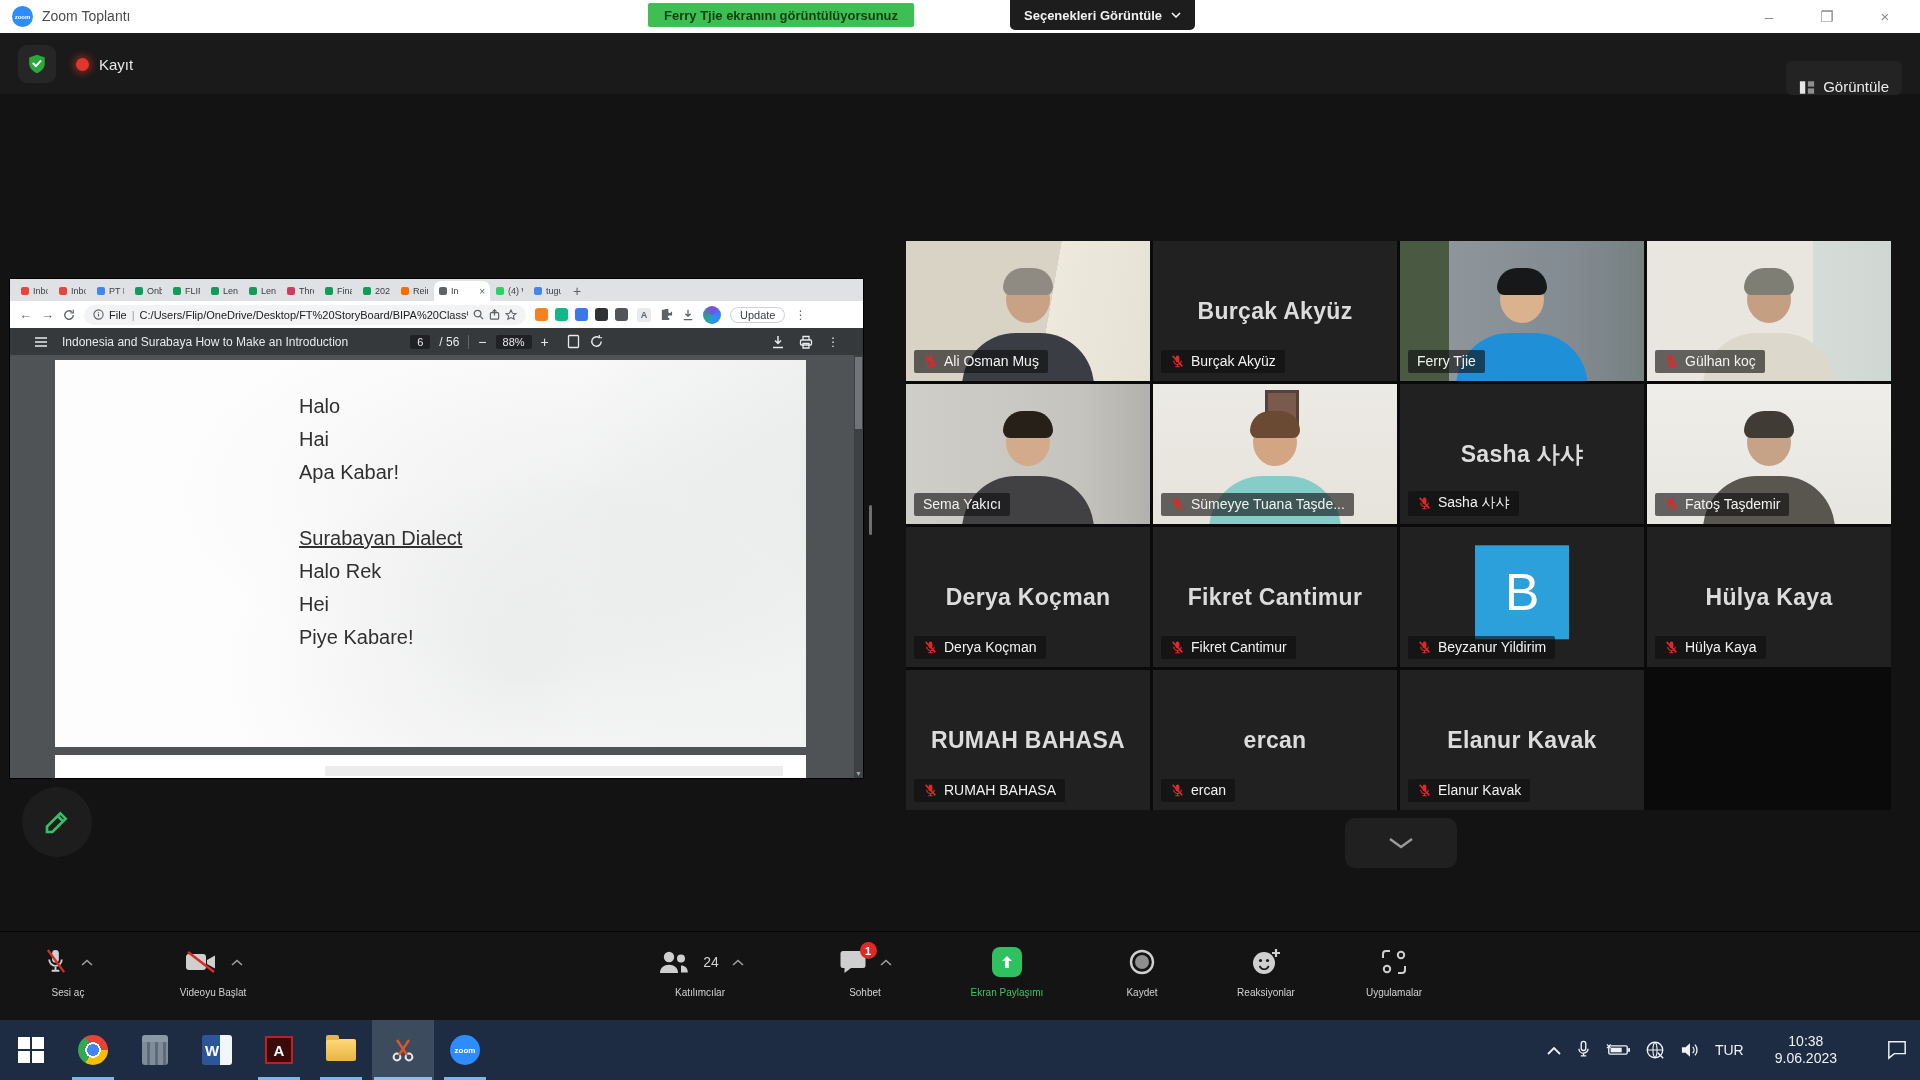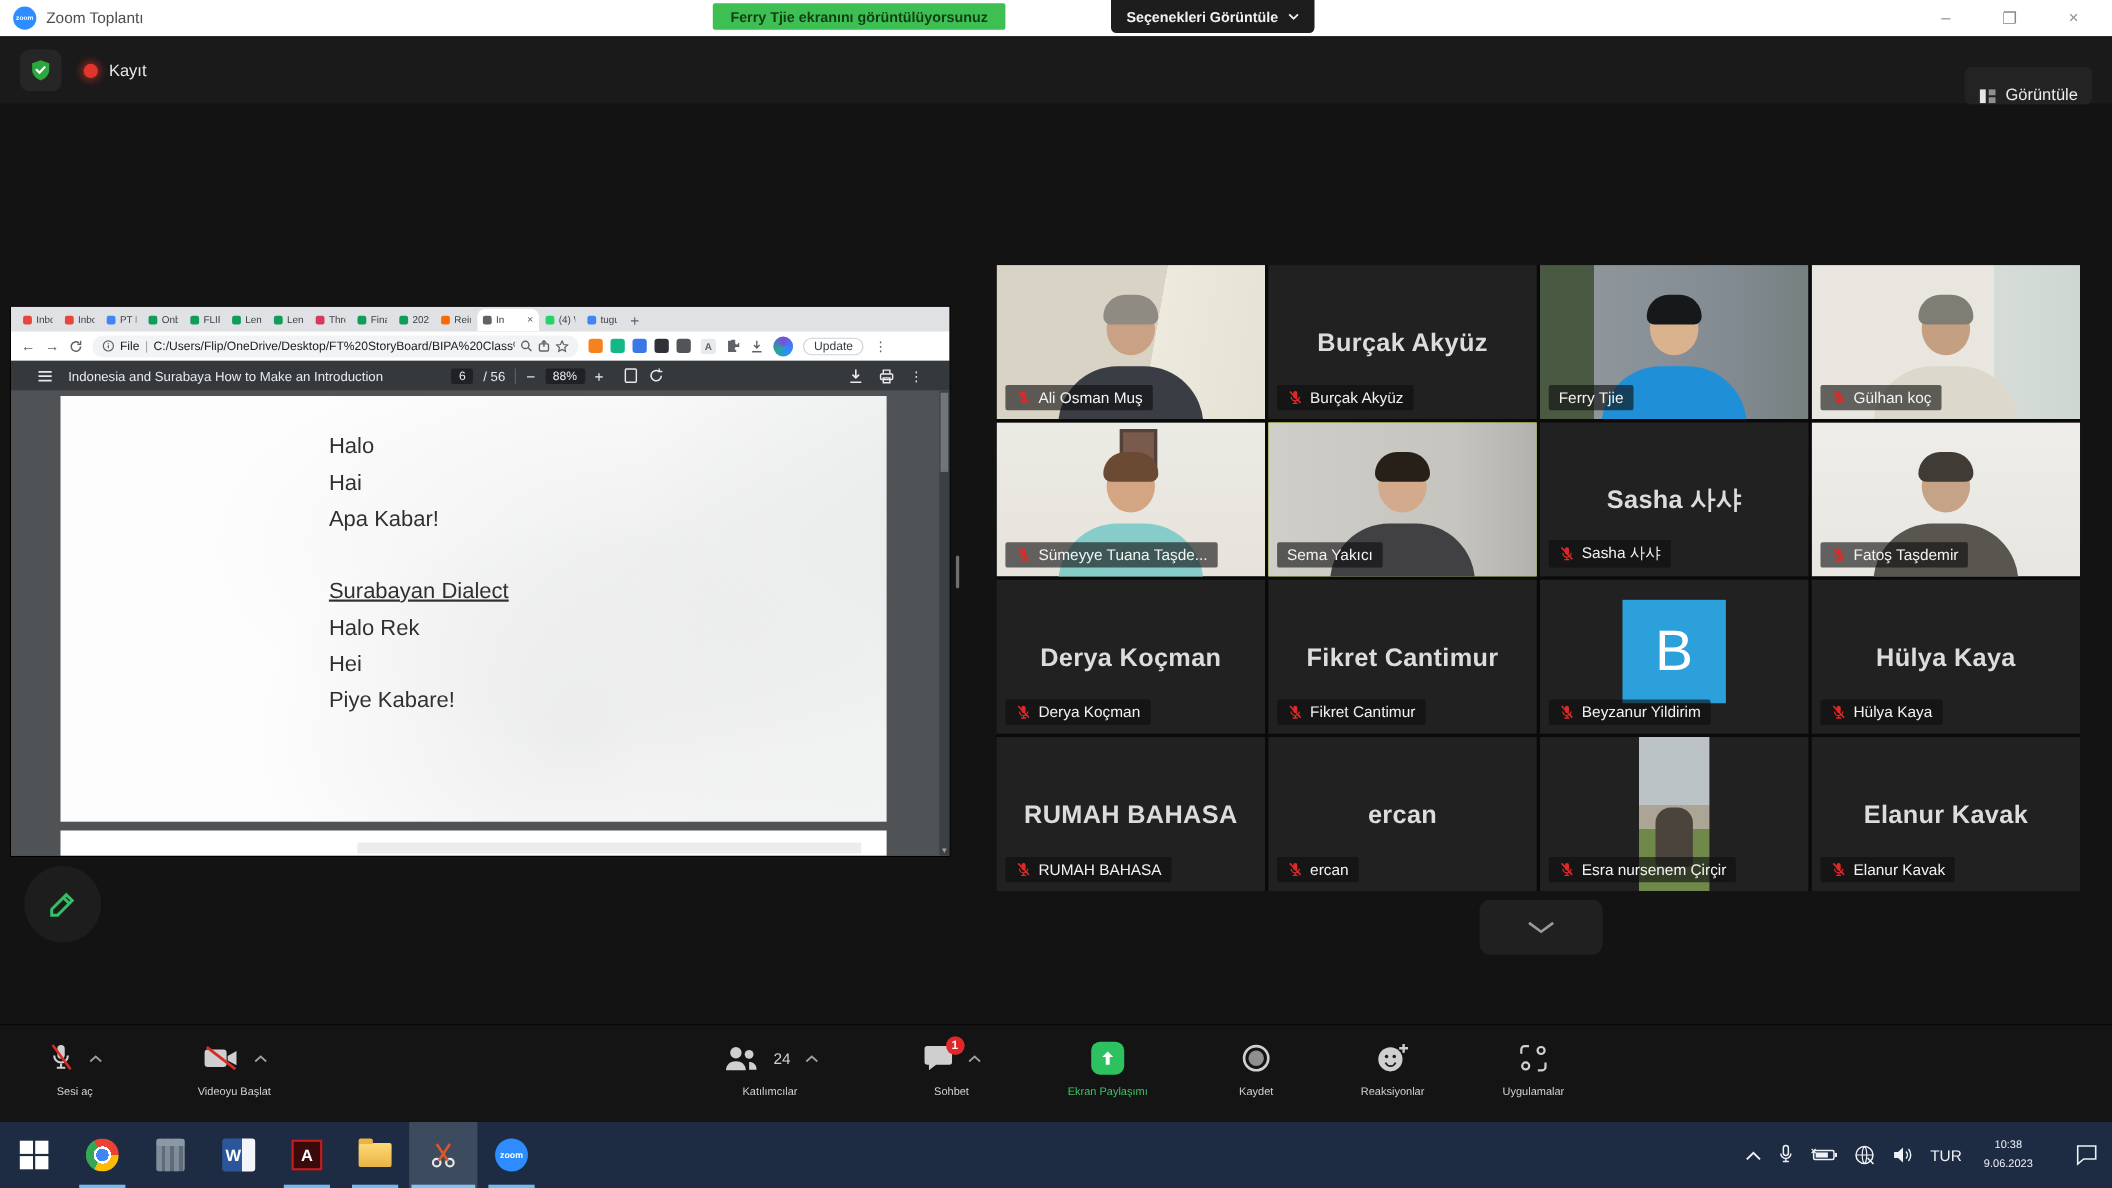--- a/index.html
+++ b/index.html
@@ -135,21 +135,21 @@
   .word-icon { width:30px; height:30px; border-radius:3px; background:linear-gradient(90deg,#2b579a 0 60%, #f2f5fa 60%);
     color:#fff; font-weight:bold; font-size:15px; display:flex; align-items:center; padding-left:3px; }
   .pdf-app-icon { width:28px; height:28px; background:#3a0a0a; border:2px solid #c21f1f; color:#fff; font-weight:bold;
     font-size:15px; display:flex; align-items:center; justify-content:center; }
   .folder-icon { position:relative; width:30px; height:22px; background:linear-gradient(#ffd977,#e8b445); border-radius:2px; }
   .folder-icon::before { content:""; position:absolute; left:0; top:-4px; width:13px; height:5px; background:#e8b445; border-radius:2px 2px 0 0; }
   .zoom-app-icon { width:30px; height:30px; border-radius:50%; background:#2d8cff; color:#fff; font-size:8px; font-weight:bold;
     display:flex; align-items:center; justify-content:center; }
   .tray { margin-left:auto; display:flex; align-items:center; gap:15px; padding-right:12px; color:#eef2f6; }
   .tray-lang { font-size:14px; }
-  .tray-clock { text-align:center; font-size:10px; line-height:17px; margin:0 5px; }
+  .tray-clock { text-align:center; font-size:14px; line-height:17px; margin:0 16px; }
   .tray-note { margin-left:18px; display:flex; }
 </style>
 </head>
 <body>
 
 <div class="titlebar">
   <div class="zoom-logo">zoom</div>
   <div class="app-title">Zoom Toplantı</div>
   <div class="banner-blue"></div>
   <div class="banner-green">Ferry Tjie ekranını görüntülüyorsunuz</div>
@@ -420,48 +420,48 @@
       <div class="tile-label">
         <svg width="15" height="15" viewBox="0 0 20 20">
   <rect x="7.5" y="2" width="5" height="9" rx="2.5" fill="#e02828"></rect>
   <path d="M5 9a5 5 0 0 0 10 0" fill="none" stroke="#e02828" stroke-width="1.6"></path>
   <path d="M10 14v3M7 17h6" stroke="#e02828" stroke-width="1.6"></path>
   <path d="M3.5 2.5l13 14" stroke="#e02828" stroke-width="2"></path>
         </svg>
         <span>Gülhan koç</span>
       </div>
     </div>
+    <div class="tile active">
+      <div class="v-wall" style="--wall:linear-gradient(90deg,#d0cec9 0%,#c6c4bf 70%,#b3b1ad 100%)">
+
+        <div class="v-head" style="background:#d3aa8c"></div>
+        <div class="v-hair" style="background:#262019"></div>
+        <div class="v-torso" style="background:#414144"></div>
+      </div>
+      <div class="tile-label">
+        <span>Sema Yakıcı</span>
+      </div>
+    </div>
     <div class="tile">
       <div class="v-wall" style="--wall:linear-gradient(180deg,#eceae4 0%,#e6e3dc 100%)">
         <div class="wall-frame"></div>
         <div class="v-head" style="background:#d3a583"></div>
         <div class="v-hair" style="background:#6b4a33"></div>
         <div class="v-torso" style="background:#86ccc8"></div>
       </div>
       <div class="tile-label">
         <svg width="15" height="15" viewBox="0 0 20 20">
   <rect x="7.5" y="2" width="5" height="9" rx="2.5" fill="#e02828"></rect>
   <path d="M5 9a5 5 0 0 0 10 0" fill="none" stroke="#e02828" stroke-width="1.6"></path>
   <path d="M10 14v3M7 17h6" stroke="#e02828" stroke-width="1.6"></path>
   <path d="M3.5 2.5l13 14" stroke="#e02828" stroke-width="2"></path>
         </svg>
         <span>Sümeyye Tuana Taşde...</span>
       </div>
     </div>
-    <div class="tile active">
-      <div class="v-wall" style="--wall:linear-gradient(90deg,#d0cec9 0%,#c6c4bf 70%,#b3b1ad 100%)">
-
-        <div class="v-head" style="background:#d3aa8c"></div>
-        <div class="v-hair" style="background:#262019"></div>
-        <div class="v-torso" style="background:#414144"></div>
-      </div>
-      <div class="tile-label">
-        <span>Sema Yakıcı</span>
-      </div>
-    </div>
     <div class="tile">
       <div class="center-name">Sasha 사샤</div>
       <div class="tile-label">
         <svg width="15" height="15" viewBox="0 0 20 20">
   <rect x="7.5" y="2" width="5" height="9" rx="2.5" fill="#e02828"></rect>
   <path d="M5 9a5 5 0 0 0 10 0" fill="none" stroke="#e02828" stroke-width="1.6"></path>
   <path d="M10 14v3M7 17h6" stroke="#e02828" stroke-width="1.6"></path>
   <path d="M3.5 2.5l13 14" stroke="#e02828" stroke-width="2"></path>
         </svg>
         <span>Sasha 사샤</span>
@@ -547,32 +547,20 @@
     <div class="tile">
       <div class="center-name">ercan</div>
       <div class="tile-label">
         <svg width="15" height="15" viewBox="0 0 20 20">
   <rect x="7.5" y="2" width="5" height="9" rx="2.5" fill="#e02828"></rect>
   <path d="M5 9a5 5 0 0 0 10 0" fill="none" stroke="#e02828" stroke-width="1.6"></path>
   <path d="M10 14v3M7 17h6" stroke="#e02828" stroke-width="1.6"></path>
   <path d="M3.5 2.5l13 14" stroke="#e02828" stroke-width="2"></path>
         </svg>
         <span>ercan</span>
-      </div>
-    </div>
-    <div class="tile">
-      <div class="photo-avatar"></div>
-      <div class="tile-label">
-        <svg width="15" height="15" viewBox="0 0 20 20">
-  <rect x="7.5" y="2" width="5" height="9" rx="2.5" fill="#e02828"></rect>
-  <path d="M5 9a5 5 0 0 0 10 0" fill="none" stroke="#e02828" stroke-width="1.6"></path>
-  <path d="M10 14v3M7 17h6" stroke="#e02828" stroke-width="1.6"></path>
-  <path d="M3.5 2.5l13 14" stroke="#e02828" stroke-width="2"></path>
-        </svg>
-        <span>Esra nursenem Çirçir</span>
       </div>
     </div>
     <div class="tile">
       <div class="center-name">Elanur Kavak</div>
       <div class="tile-label">
         <svg width="15" height="15" viewBox="0 0 20 20">
   <rect x="7.5" y="2" width="5" height="9" rx="2.5" fill="#e02828"></rect>
   <path d="M5 9a5 5 0 0 0 10 0" fill="none" stroke="#e02828" stroke-width="1.6"></path>
   <path d="M10 14v3M7 17h6" stroke="#e02828" stroke-width="1.6"></path>
   <path d="M3.5 2.5l13 14" stroke="#e02828" stroke-width="2"></path>

